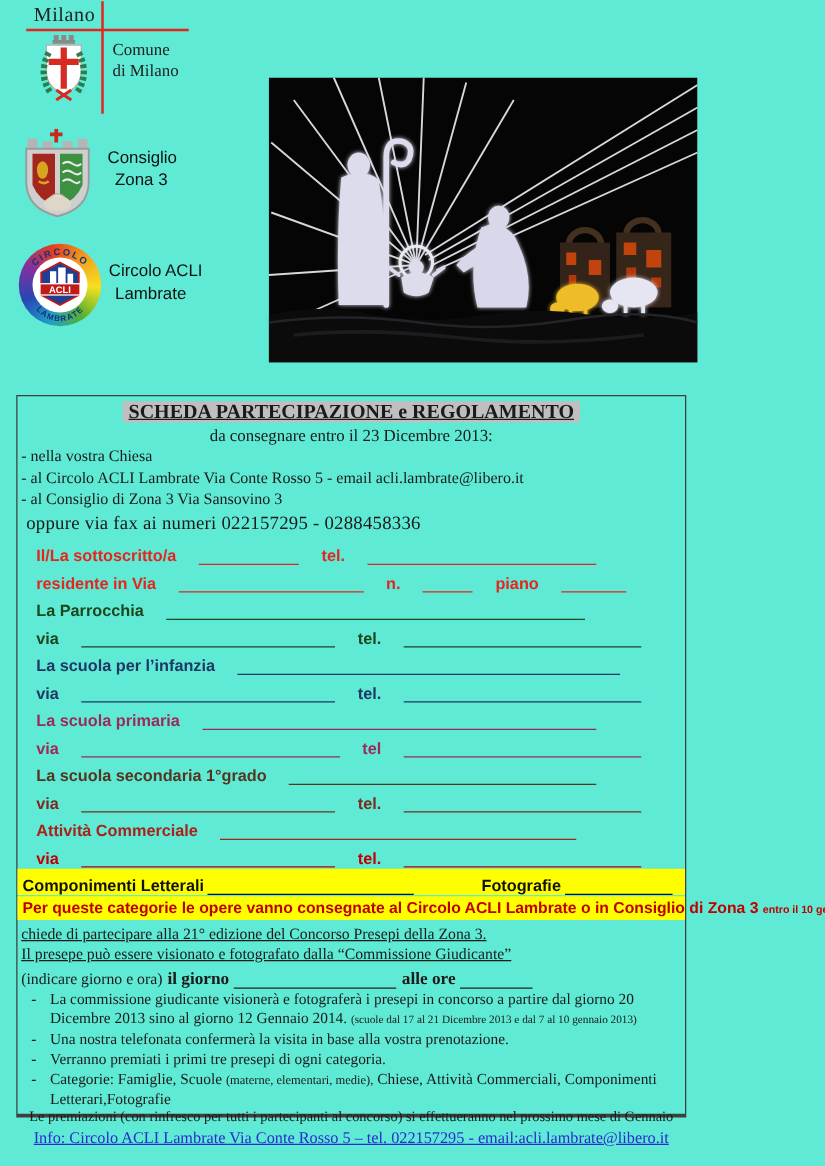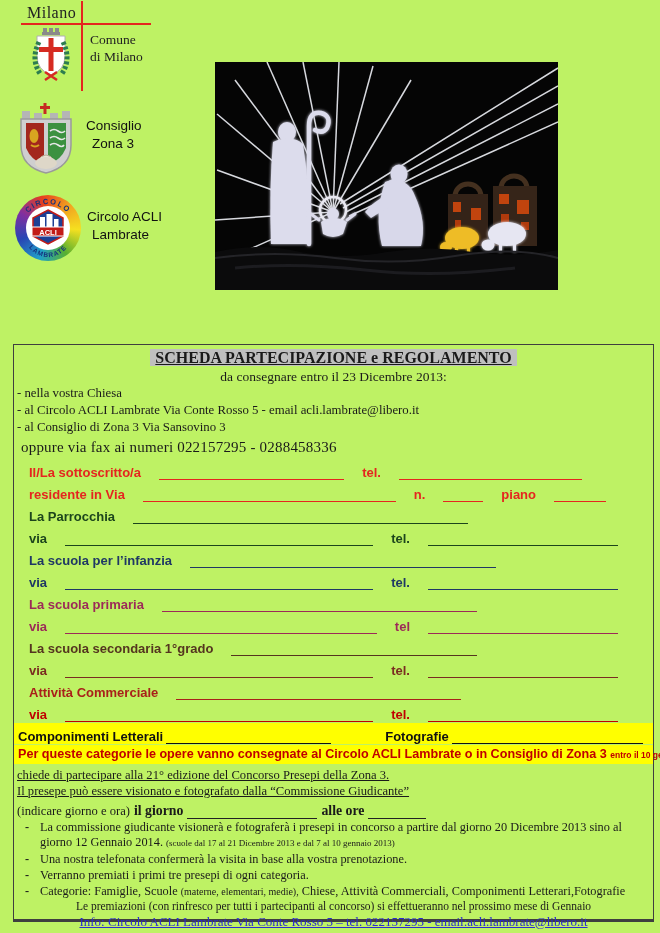--- a/index.html
+++ b/index.html
@@ -1,36 +1,36 @@
 <!DOCTYPE html>
 <html style="--c-accent_red: #e5251f; --c-green: #1c451c; --c-navy: #1f3864; --c-magenta: #9c2a58; --c-brown: #54351f; --c-brown_red: #7a2c20; --c-dark_red: #a9211a; --c-bright_red: #c00000; --c-highlight_yellow: #ffff00; --c-title_highlight: #bfbfbf; --c-link_blue: #2b2bd0;"><head>
 <meta charset="utf-8">
 <style>
   html,body{margin:0;padding:0;background:#888;}
-  .page{position:relative;width:660px;height:933px;background:#bef264;overflow:hidden;
+  .page{position:relative;width:660px;height:933px;background:#5eead4;overflow:hidden;
         font-family:"Liberation Serif",serif;color:#1a1a1a;}
   
   .hdr-el{position:absolute;}
   .milano-word{left:27px;top:4px;font:16px "Liberation Serif",serif;color:#222;letter-spacing:.5px;}
   .red-hline{left:21px;top:23px;width:130px;height:2px;background:var(--c-accent_red);}
   .red-vline{left:81px;top:1px;width:2px;height:90px;background:var(--c-accent_red);}
   .comune-shield{left:30px;top:28px;}
   .comune-text{left:90px;top:31px;font:13.5px/17px "Liberation Serif",serif;color:#222;}
   .zona-shield{left:17px;top:103px;}
   .zona-text{left:86px;top:117px;font:13.5px/18px "Liberation Sans",sans-serif;color:#111;}
   .zona-text .l2{padding-left:6px;}
   .acli-logo{left:15px;top:195px;width:66px;height:66px;border-radius:50%;
      background:conic-gradient(from -10deg,#e8401c,#f0a020,#f5e020,#58b030,#20a0c8,#2846b4,#8030a0,#e8401c);}
   .acli-inner{position:absolute;left:11px;top:11px;width:44px;height:44px;border-radius:50%;background:#fff;}
   .acli-svg{position:absolute;left:0;top:0;}
   .acli-text{left:87px;top:208px;font:13.5px/18px "Liberation Sans",sans-serif;color:#111;}
   .acli-text .l2{padding-left:5px;}
   .nativity{left:215px;top:62px;width:343px;height:228px;}
   
-  .box{position:absolute;left:13px;top:344px;width:641px;height:578px;box-sizing:border-box;
+  .box{position:absolute;left:13px;top:316px;width:536px;height:578px;box-sizing:border-box;
        border:1.5px solid #3f3f3f;border-bottom-width:3px;padding:3px 3px 12px 3px;}
   .t-center{text-align:center;}
   .title-hl{background:var(--c-title_highlight);font:bold 16px/20px "Liberation Serif",serif;
             text-decoration:underline;padding:0 5px;}
   .subtitle{font:13.5px/17px "Liberation Serif",serif;}
   .dl{font:12.8px/17px "Liberation Serif",serif;}
   .fax{font:15px/22px "Liberation Serif",serif;padding-left:4px;letter-spacing:.2px;}
   
   .row{display:flex;align-items:flex-end;gap:18px;height:22px;
        font:bold 13px "Liberation Sans",sans-serif;white-space:nowrap;margin-left:12px;}

